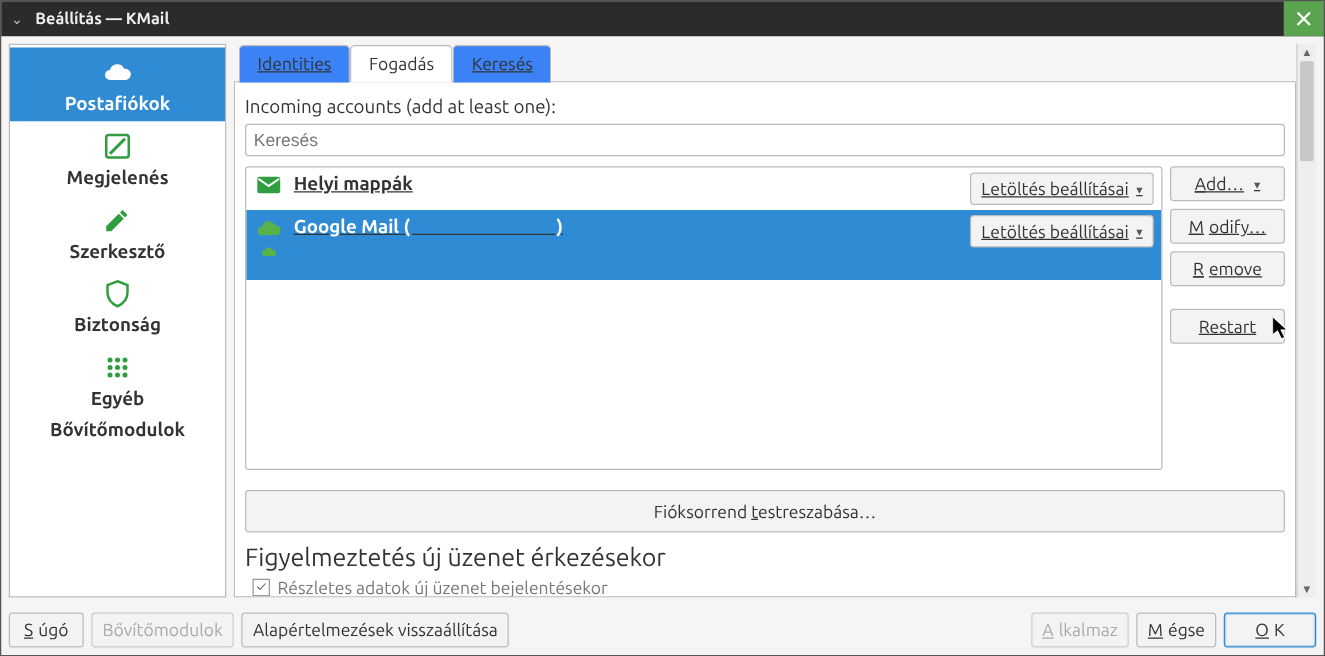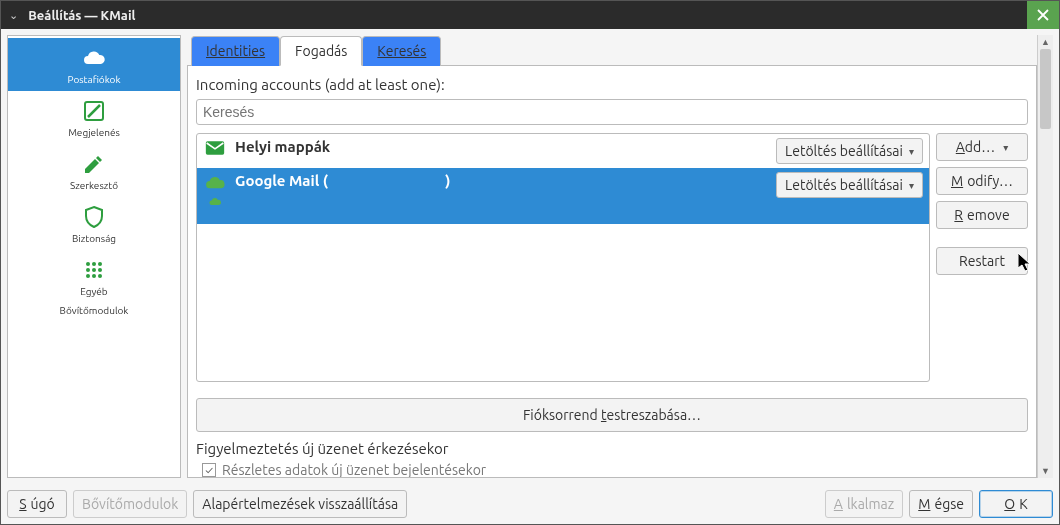--- a/index.html
+++ b/index.html
@@ -9,51 +9,51 @@
   .titlebar .ctl { font-size: 11px; color: #ccc; margin-right: 10px; cursor: pointer; }
   .titlebar .title { font-size: 13px; font-weight: 600; color: #eee; }
   .titlebar .spacer { flex: 1; }
   .titlebar .close { width: 32px; height: 28px; background: #5aa34f; display: flex; align-items: center; justify-content: center; margin: -0px -8px -0px 0; }
   .titlebar .close svg { display:block; }
   .body { flex: 1; display: flex; padding: 6px; gap: 6px; min-height: 0; }
   .sidebar { width: 174px; background: #fff; border: 1px solid #bbb; display: flex; flex-direction: column; align-items: stretch; padding: 2px 0; }
   .side-item { text-align: center; padding: 6px 4px 6px; cursor: pointer; }
   .side-item.selected { background: #2e8bd4; color: #fff; }
   .side-item .ico { height: 28px; display: flex; align-items: center; justify-content: center; }
-  .side-item .lbl { font-weight: 400; font-size: 10px; margin-top: 2px; white-space: nowrap; }
+  .side-item .lbl { font-weight: 700; font-size: 15px; margin-top: 2px; white-space: nowrap; }
   .icon-svg { width: 24px; height: 24px; }
   .main { flex: 1; display: flex; flex-direction: column; min-width: 0; }
   .main-inner { flex:1; display:flex; min-height:0; }
   .main-scroll { flex:1; display:flex; flex-direction:column; min-height:0; overflow:hidden; }
   .page-title { font-size: 26px; font-weight: 400; padding: 4px 6px 10px; color: #333; }
   .tabbar { display: flex; border-bottom: 1px solid #bbb; padding-left: 4px; }
   .tab { padding: 6px 14px; border: 1px solid #bbb; border-bottom: none; margin-right: 0px; background: #3b82f6; position: relative; top: 1px; border-radius: 4px 4px 0 0; cursor:pointer; }
   .tab.active { background: #fff; border-bottom: 1px solid #fff; }
   .tab .acc { text-decoration: underline; }
   .tabcontent { background: #fff; border: 1px solid #bbb; border-top:none; padding: 8px 8px 0 8px; flex:1; display:flex; flex-direction:column; min-height:0; }
   .section-label { font-size: 15px; margin: 2px 0 6px; }
   .search { width: 100%; border: 1px solid #bbb; border-radius: 3px; padding: 4px 6px; font-size: 14px; color:#777; background:#fff; }
-  .accounts-row { display:flex; gap:6px; margin-top:8px; flex:1; min-height:0; }
+  .accounts-row { display:flex; gap:6px; margin-top:8px; flex:1; min-height:0;text-decoration:underline; }
   .accounts-list { flex:1; border:1px solid #bbb; background:#fff; overflow:auto; border-radius:3px; }
   .acct { display:flex; align-items:flex-start; padding:4px 6px; gap:8px; }
   .acct.selected { background:#2e8bd4; color:#fff; }
   .acct .aicon { width:24px; display:flex; flex-direction:column; align-items:center; gap:2px; padding-top:2px; }
   .acct .ainfo { flex:1; display:flex; flex-direction:column; }
   .acct .aname { font-weight:700; font-size:15px; }
   .acct .astatus { font-size:13px; display:flex; align-items:center; gap:4px; }
   .acct .aright { }
   .dl-btn { background:#f3f3f3; border:1px solid #bbb; border-radius:3px; padding:4px 8px; font-size:14px; display:flex; align-items:center; gap:6px; cursor:pointer; }
   .dl-btn .drop { font-size:10px; color:#555; }
   .side-buttons { width:92px; display:flex; flex-direction:column; gap:6px; }
   .btn { background:#f3f3f3; border:1px solid #bbb; border-radius:3px; padding:5px 8px; font-size:14px; cursor:pointer; text-align:center; display:flex; align-items:center; justify-content:center; gap:4px; }
   .btn .acc { text-decoration: underline; }
   .btn .drop { font-size:10px; color:#555; margin-left:4px; }
   .full-btn { margin-top:16px; }
   .full-btn .btn { width:100%; padding:8px; }
-  .subsection { margin-top:8px; font-size:15px; }
+  .subsection { margin-top:8px; font-size:20px; }
   .chk-row { display:flex; align-items:center; gap:6px; padding:6px 6px 0; color:#777; }
   .chk { width:14px; height:14px; border:1px solid #999; background:#fff; display:inline-flex; align-items:center; justify-content:center; font-size:11px; color:#555; }
   .vscroll { width:16px; border-left:1px solid #ccc; background:#eee; position:relative; }
   .vscroll .thumb { position:absolute; left:2px; right:2px; top:14px; height:80px; background:#c7c7c7; border-radius:2px; }
   .vscroll .arrow { position:absolute; left:0; right:0; height:14px; display:flex; align-items:center; justify-content:center; font-size:9px; color:#666; }
   .vscroll .arrow.up { top:0; }
   .vscroll .arrow.down { bottom:0; }
   .footer { display:flex; align-items:center; gap:6px; padding:6px; }
   .footer .spacer { flex:1; }
   .footer .btn { min-width:60px; }

